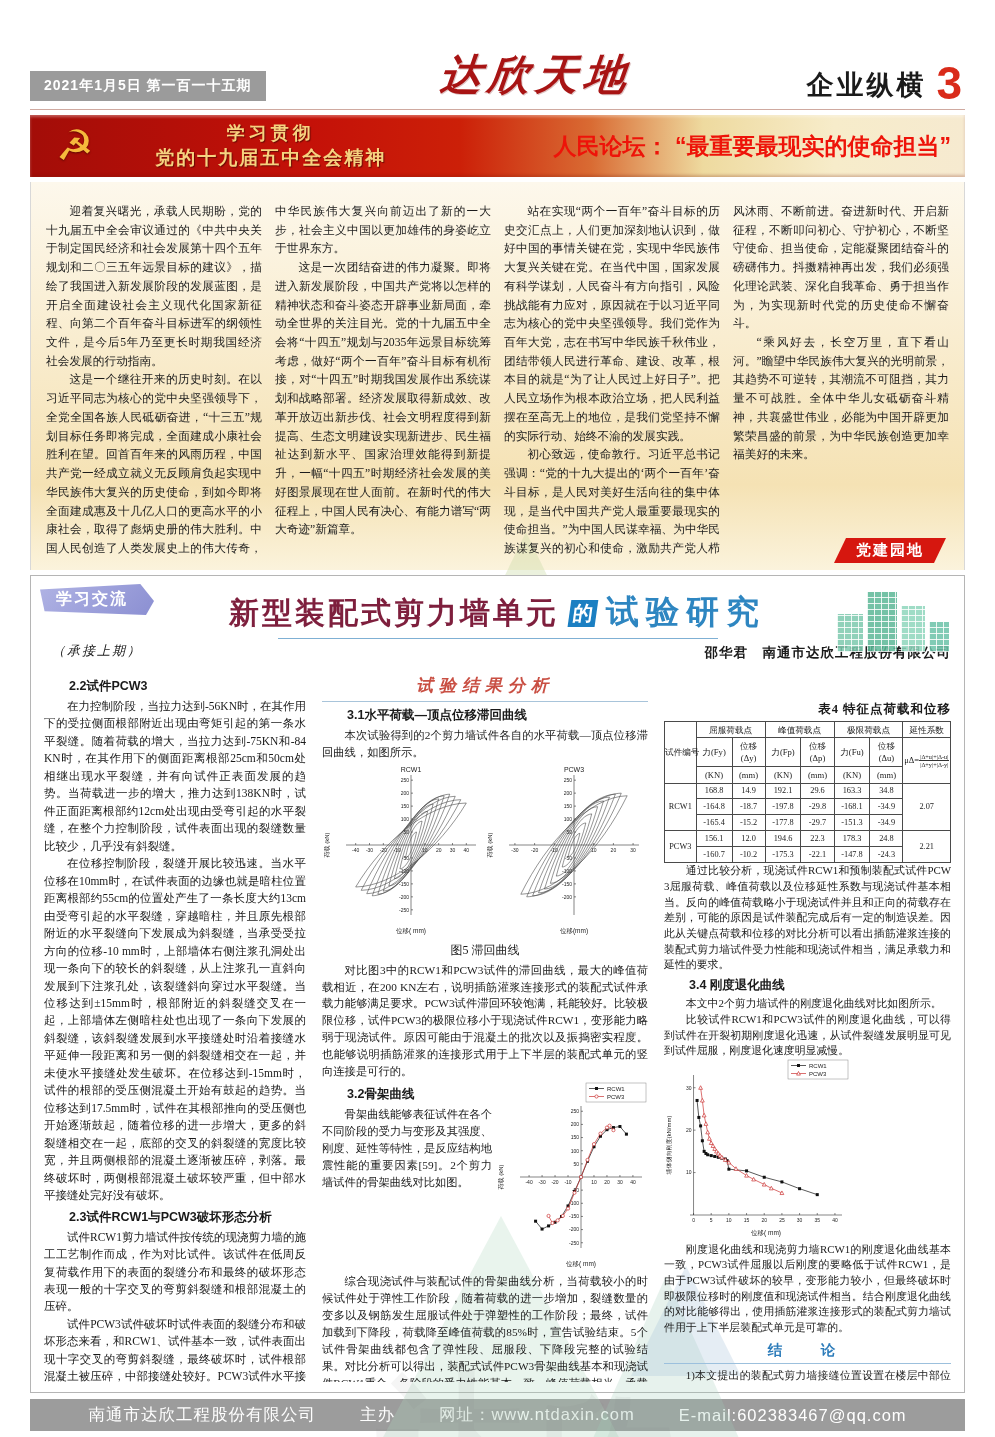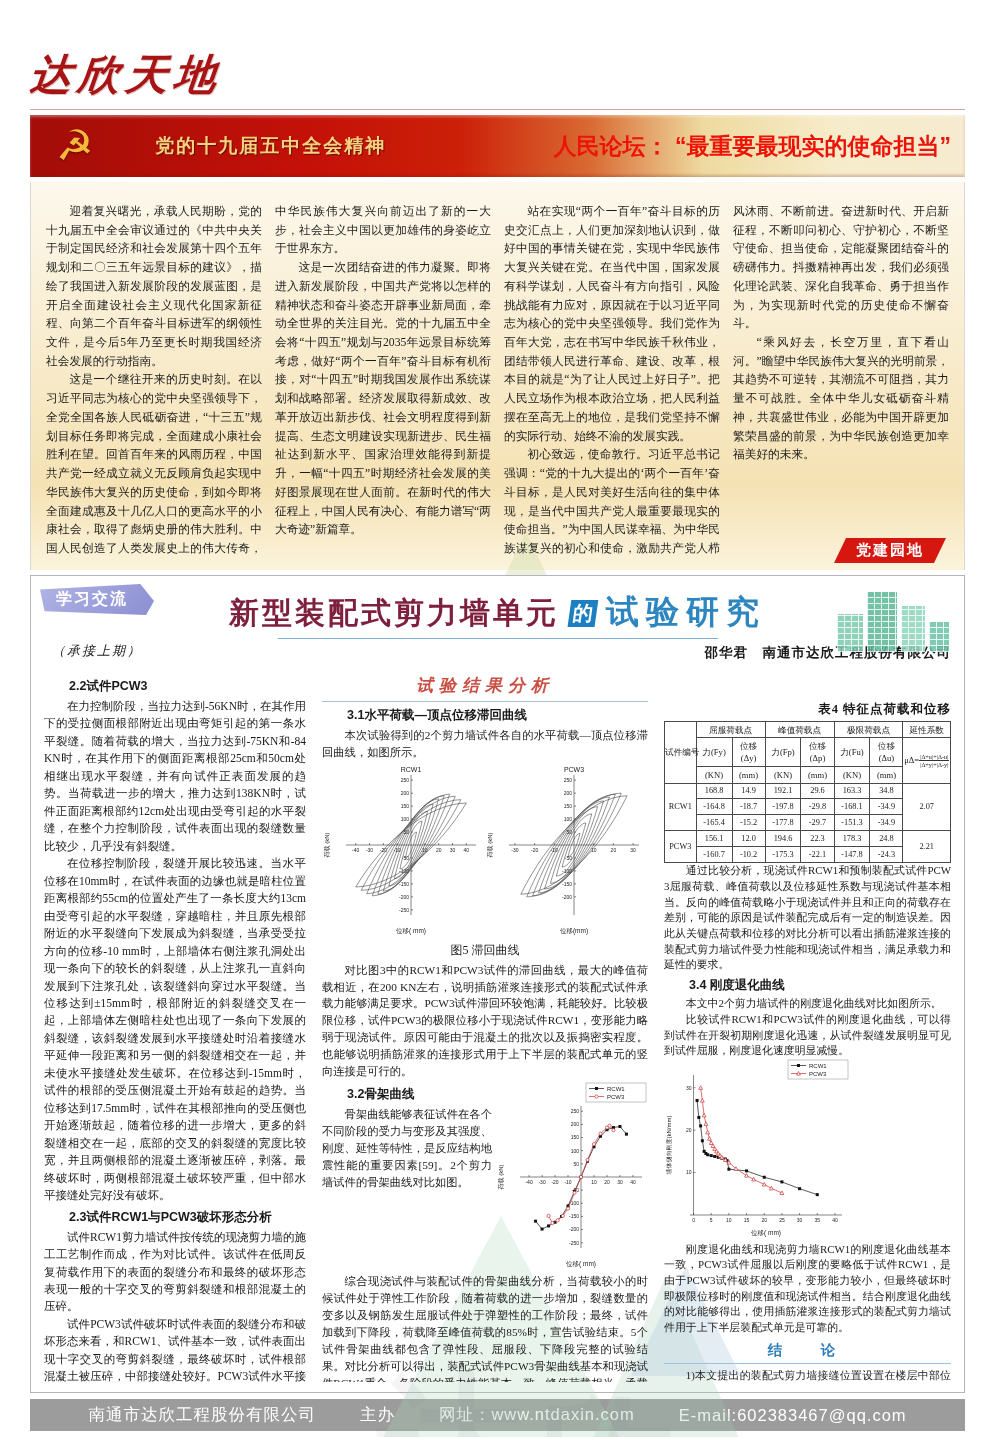--- a/index.html
+++ b/index.html
@@ -112,28 +112,34 @@
   .wm1 { left:345px; top:770px; } .wm2 { left:500px; top:790px; }
 
   .chart svg text { font-family:"Liberation Sans",sans-serif; }
 </style>
 </head>
 <body>
 
 <div class="page">
 
   <header class="masthead-row">
+    <div class="date-box">2021年1月5日 第一百一十五期</div>
     <div class="masthead">达欣天地</div>
+    <div class="section-name">
+      <span>企业纵横</span>
+      <span class="page-num">3</span>
+    </div>
   </header>
   <div class="head-rule"></div>
 
   <div class="banner">
     <div class="banner-left">
       <span class="emblem">☭</span>
       <div class="slogans">
+        <div class="slogan1">学习贯彻</div>
         <div class="slogan2">党的十九届五中全会精神</div>
       </div>
     </div>
     <div class="forum-text">人民论坛： “最重要最现实的使命担当”</div>
   </div>
 
   <section class="editorial">
     <div class="tri tri1"></div>
     <div class="editorial-cols">
       <p>迎着复兴曙光，承载人民期盼，党的十九届五中全会审议通过的《中共中央关于制定国民经济和社会发展第十四个五年规划和二〇三五年远景目标的建议》，描绘了我国进入新发展阶段的发展蓝图，是开启全面建设社会主义现代化国家新征程、向第二个百年奋斗目标进军的纲领性文件，是今后5年乃至更长时期我国经济社会发展的行动指南。</p>

